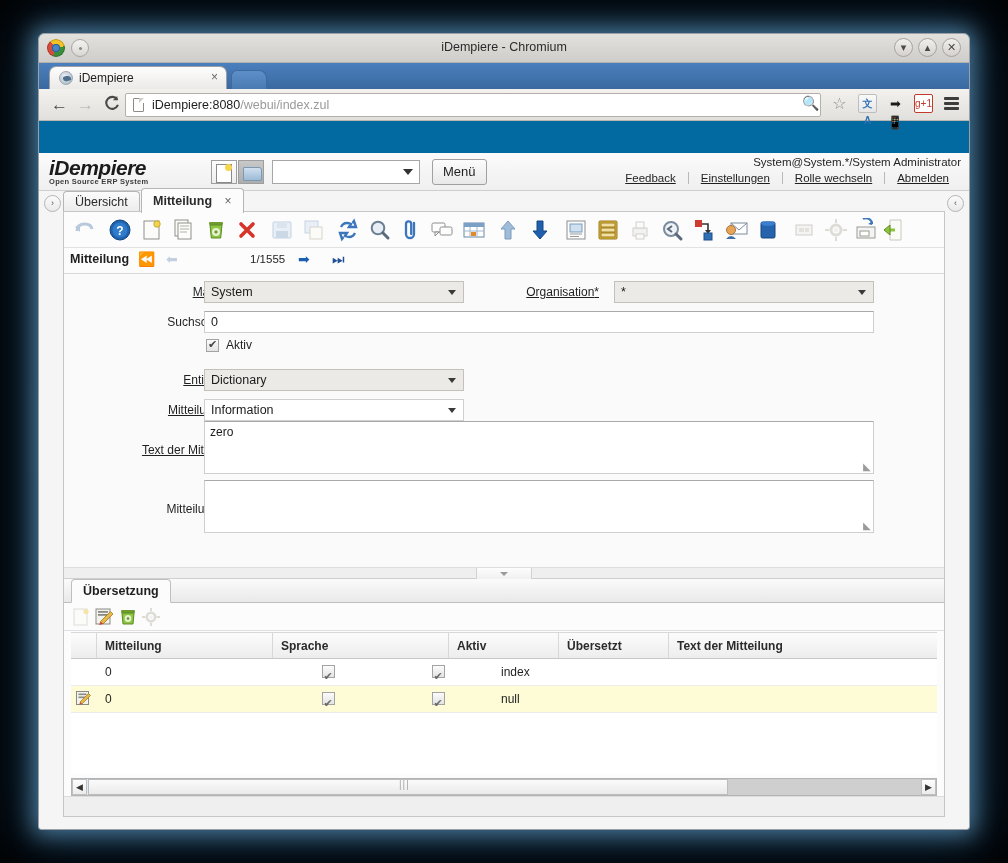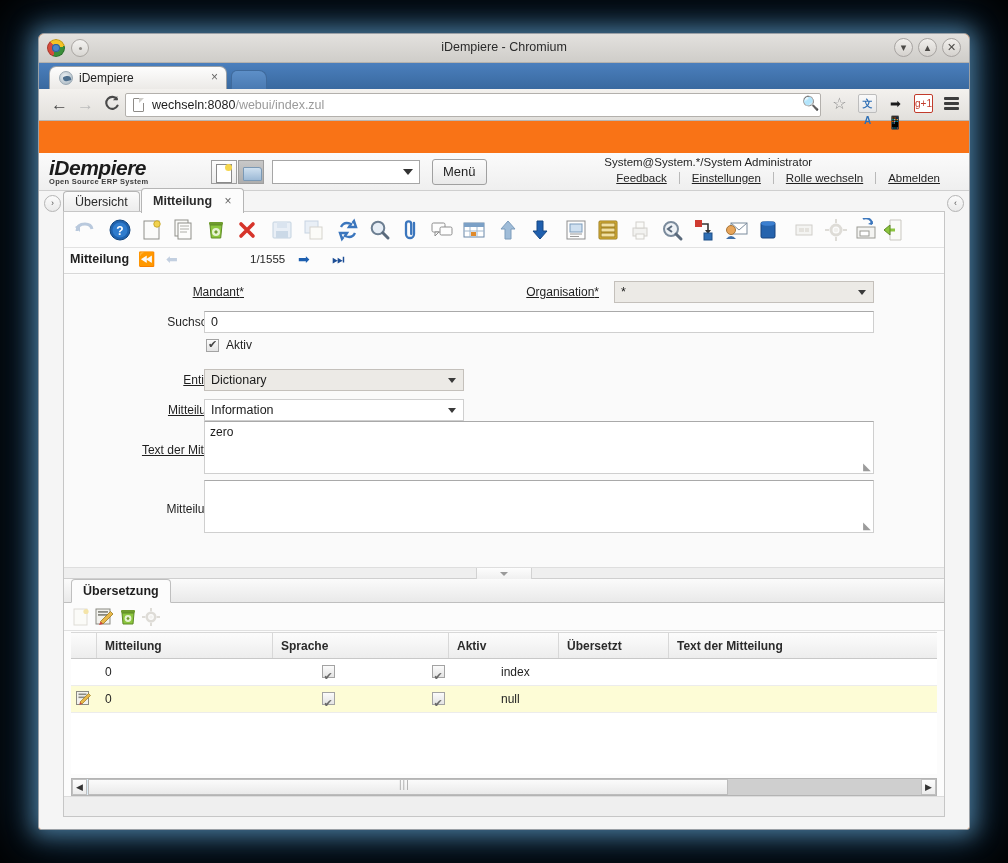--- a/index.html
+++ b/index.html
@@ -13,21 +13,21 @@
   
   #desktop {
     position:absolute; inset:0;
     background:
       radial-gradient(ellipse 700px 420px at 504px 431px, rgba(60,140,200,0.30) 0%, rgba(20,60,100,0.12) 45%, rgba(0,0,0,0) 72%),
       #000;
   }
   
   #window {
     position:absolute; left:38px; top:33px; width:932px; height:797px;
-    background:#f97316;
+    background:#0369a1;
     border:1px solid #9aa0a6;
     border-radius:6px 6px 3px 3px;
     box-shadow:0 0 22px 6px rgba(120,190,235,0.55), 0 0 60px 18px rgba(40,110,170,0.35);
     overflow:hidden;
   }
   
   #titlebar {
     height:29px; position:relative;
     background:linear-gradient(#e3e1de,#cfcdc9);
     border-bottom:1px solid #b5b2ae;
@@ -142,21 +142,21 @@
   #hdCombo {
     position:absolute; left:233px; top:7px; width:148px; height:24px;
     background:#fff; border:1px solid #a6a6a6;
   }
   #hdCombo .caret { position:absolute; right:6px; top:8px; border-left:5px solid transparent; border-right:5px solid transparent; border-top:6px solid #333; }
   #menuBtn {
     position:absolute; left:393px; top:6px; height:26px; padding:0 10px;
     background:linear-gradient(#fcfcfc,#e9e9e9); border:1px solid #a0a0a0; border-radius:3px;
     font-size:13px; color:#1f1f1f; line-height:24px;
   }
-  #userinfo { position:absolute; right:17px; top:3px; }
+  #userinfo { position:absolute; right:8px; top:3px; text-align:right; }
   #userinfo .uline { font-size:11.5px; color:#1f1f1f; }
   #userinfo .ulinks { margin-top:4px; font-size:11.5px; color:#1f1f1f; display:flex; gap:0; justify-content:flex-end; }
   #userinfo .ulinks span.lk { padding:0 12px; border-left:1px solid #b9b9b9;text-decoration:underline; }
   #userinfo .ulinks span.lk:first-child { border-left:none; }
   
   .side-arrow {
     position:absolute; top:42px; width:17px; height:17px; border-radius:50%;
     border:1px solid #b4b4b4; background:linear-gradient(#fbfbfb,#eaeaea);
     font-size:9px; color:#555; text-align:center; line-height:15px;
   }
@@ -272,21 +272,21 @@
     <div class="nav-ic" id="backBtn">←</div>
     <div class="nav-ic" id="fwdBtn">→</div>
     <div class="nav-ic" id="reloadBtn">
       <svg width="17" height="17" viewBox="0 0 17 17">
           <path d="M14 4.2 A6 6 0 1 0 14.6 10.6" stroke="#4a4a4a" stroke-width="2.1" fill="none" stroke-linecap="round"></path>
           <path d="M14.3 0.9 L14.3 5.3 L9.9 5.3 Z" fill="#4a4a4a"></path>
         </svg>
     </div>
     <div id="urlbox">
       <div class="pageicon"></div>
-      <div id="urltext"><b>wechseln:8080</b><span>/webui/index.zul</span></div>
+      <div id="urltext"><b>iDempiere:8080</b><span>/webui/index.zul</span></div>
     </div>
     <div class="omni-right">
       <div class="oi oi-zoom">🔍</div>
       <div class="oi oi-star">☆</div>
       <div class="oi oi-trans">文A</div>
       <div class="oi oi-mob">➡📱</div>
       <div class="oi oi-gp">g+1</div>
       <div class="oi oi-menu">
           <i></i>
           <i></i>
@@ -523,20 +523,24 @@
         <div class="navbtn" style="left:74px;color:#c2cfe0">⏪</div>
         <div class="navbtn" style="left:102px;color:#c2cfe0">⬅</div>
         <div class="rcount">1/1555</div>
         <div class="navbtn" style="left:234px;color:#1d5fb0">➡</div>
         <div class="navbtn" style="left:268px;color:#1d4e96">⏭</div>
       </div>
 
       <div id="form">
 
         <div class="flabel req" style="left:40px;top:10px;width:140px"><span>Mandant</span><span class="ast">*</span></div>
+        <div class="fsel" style="left:140px;top:6px;width:260px">
+          <span>System</span>
+          <span class="caret"></span>
+        </div>
 
         <div class="flabel req" style="left:360px;top:10px;width:175px"><span>Organisation</span><span class="ast">*</span></div>
         <div class="fsel" style="left:550px;top:6px;width:260px">
           <span>*</span>
           <span class="caret"></span>
         </div>
 
         <div class="flabel" style="left:40px;top:40px;width:140px">Suchschlüssel</div>
         <div class="ftext" style="left:140px;top:36px;width:670px">
           <span>0</span>

